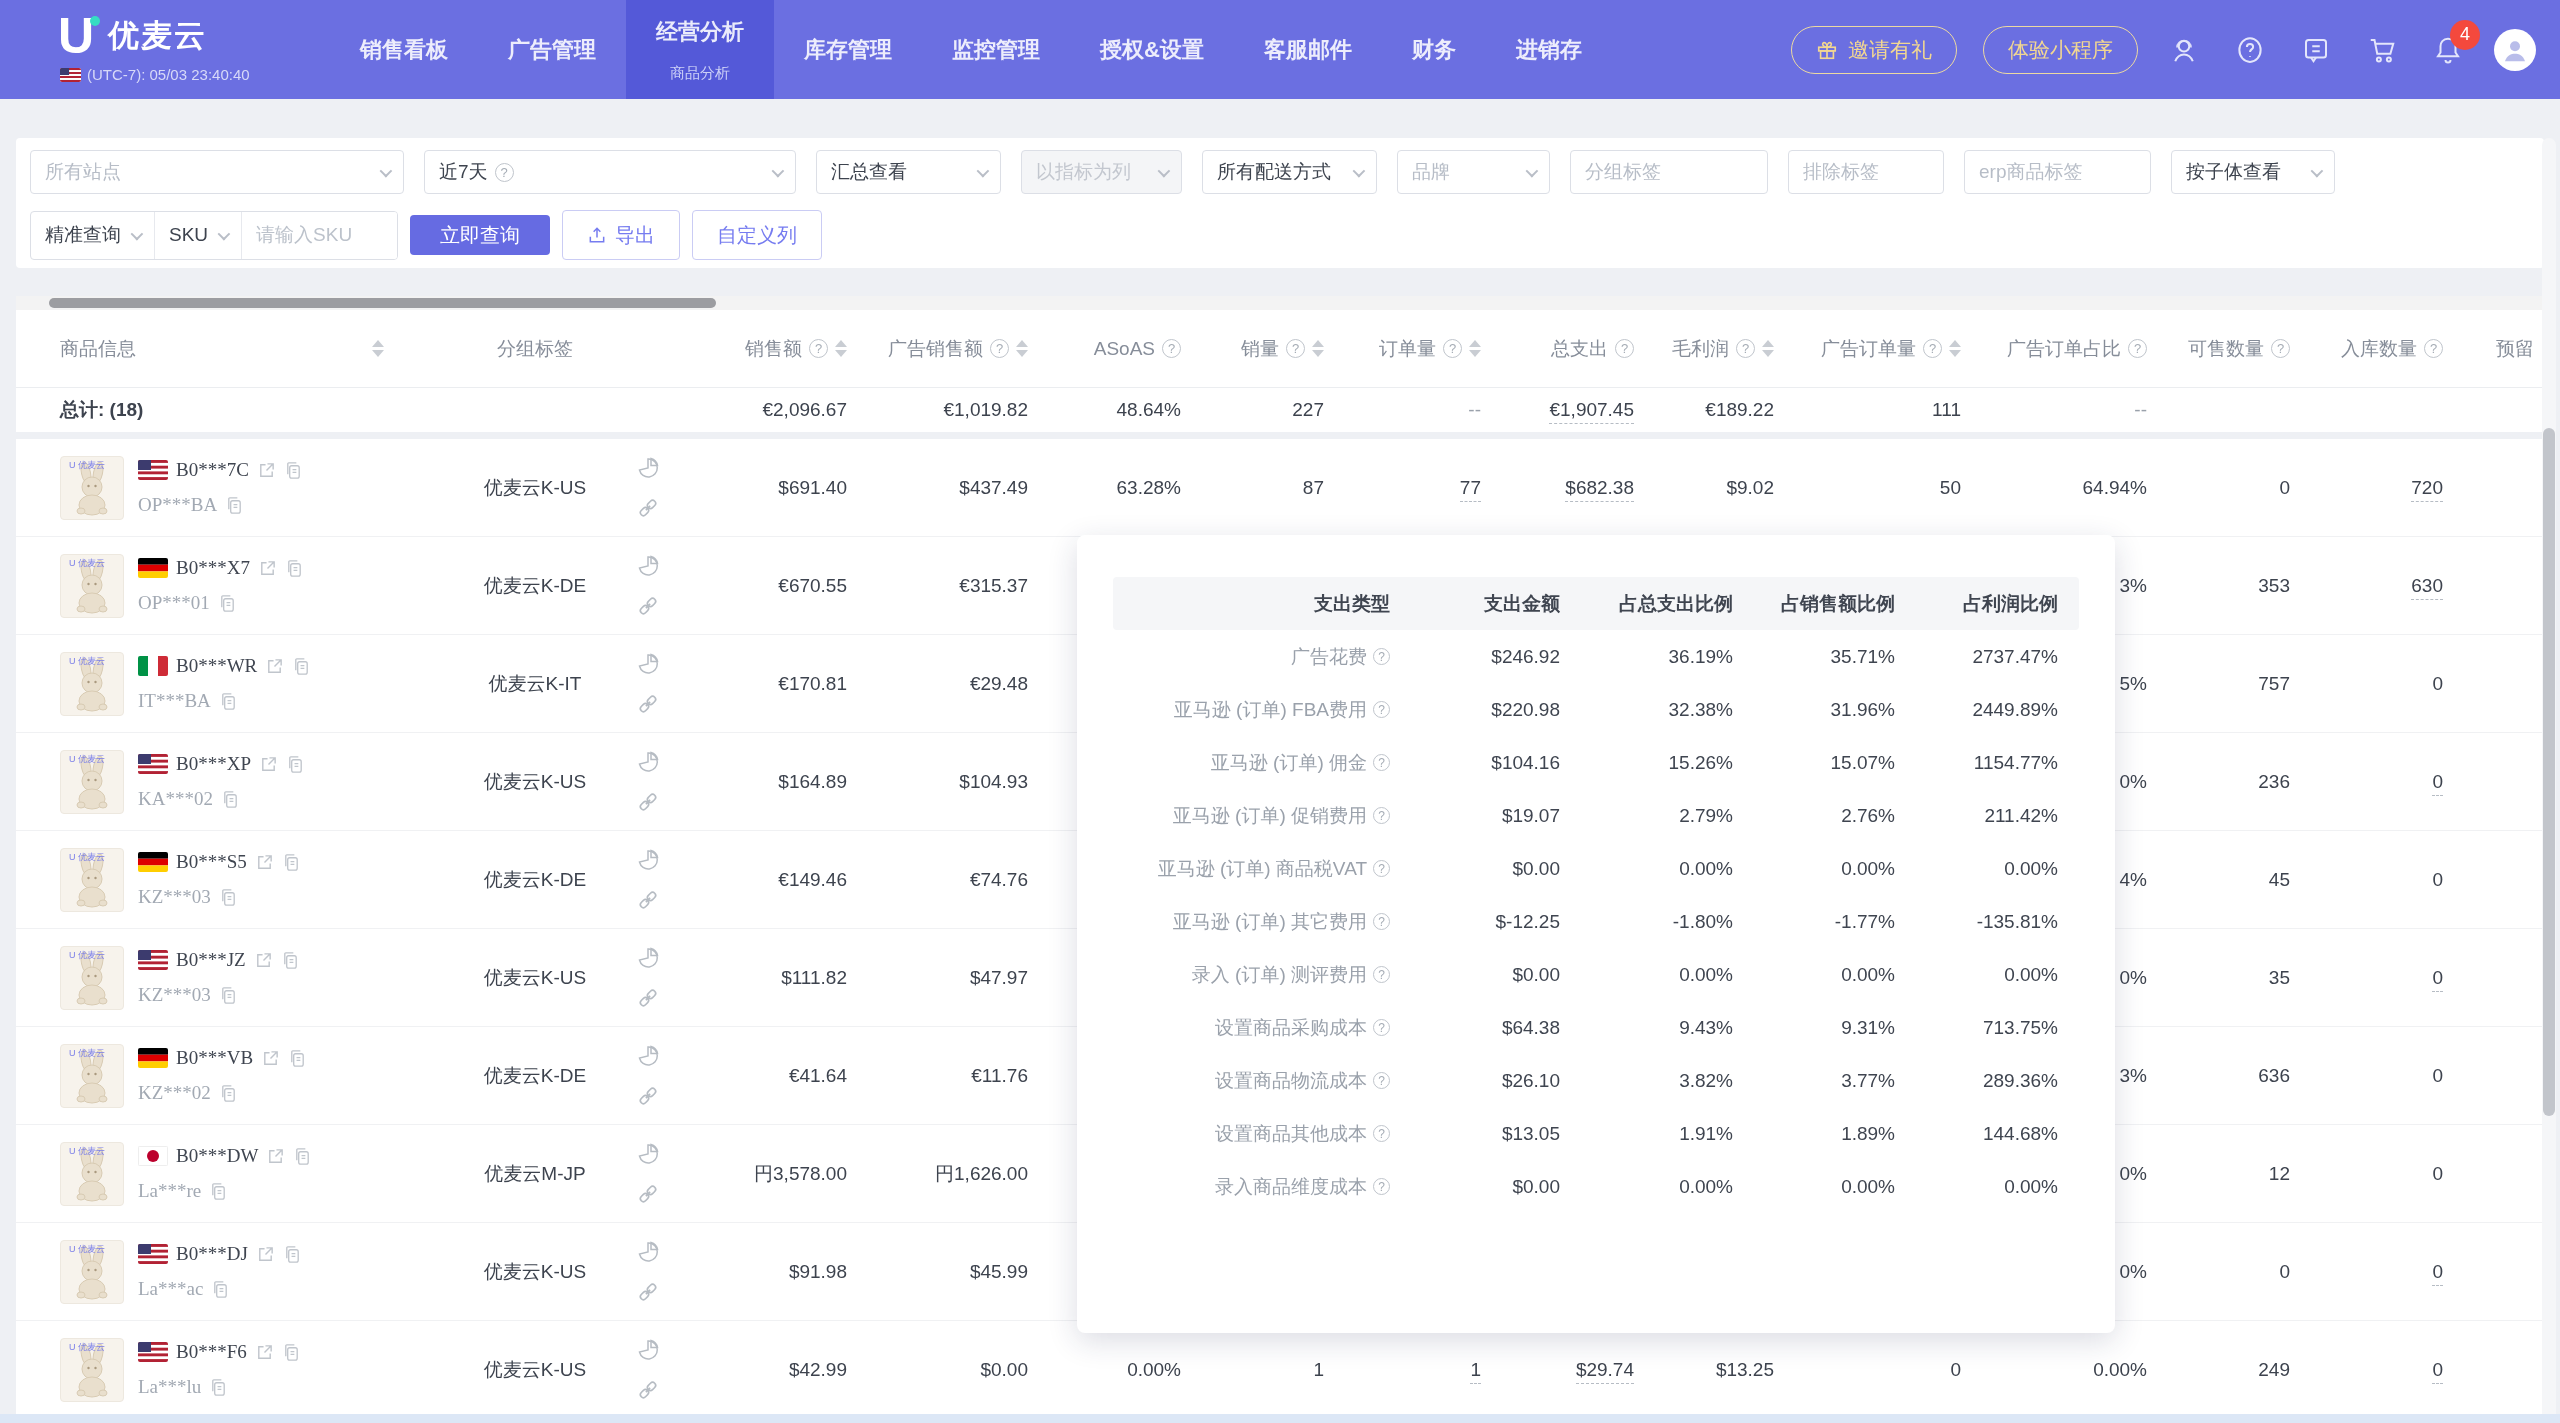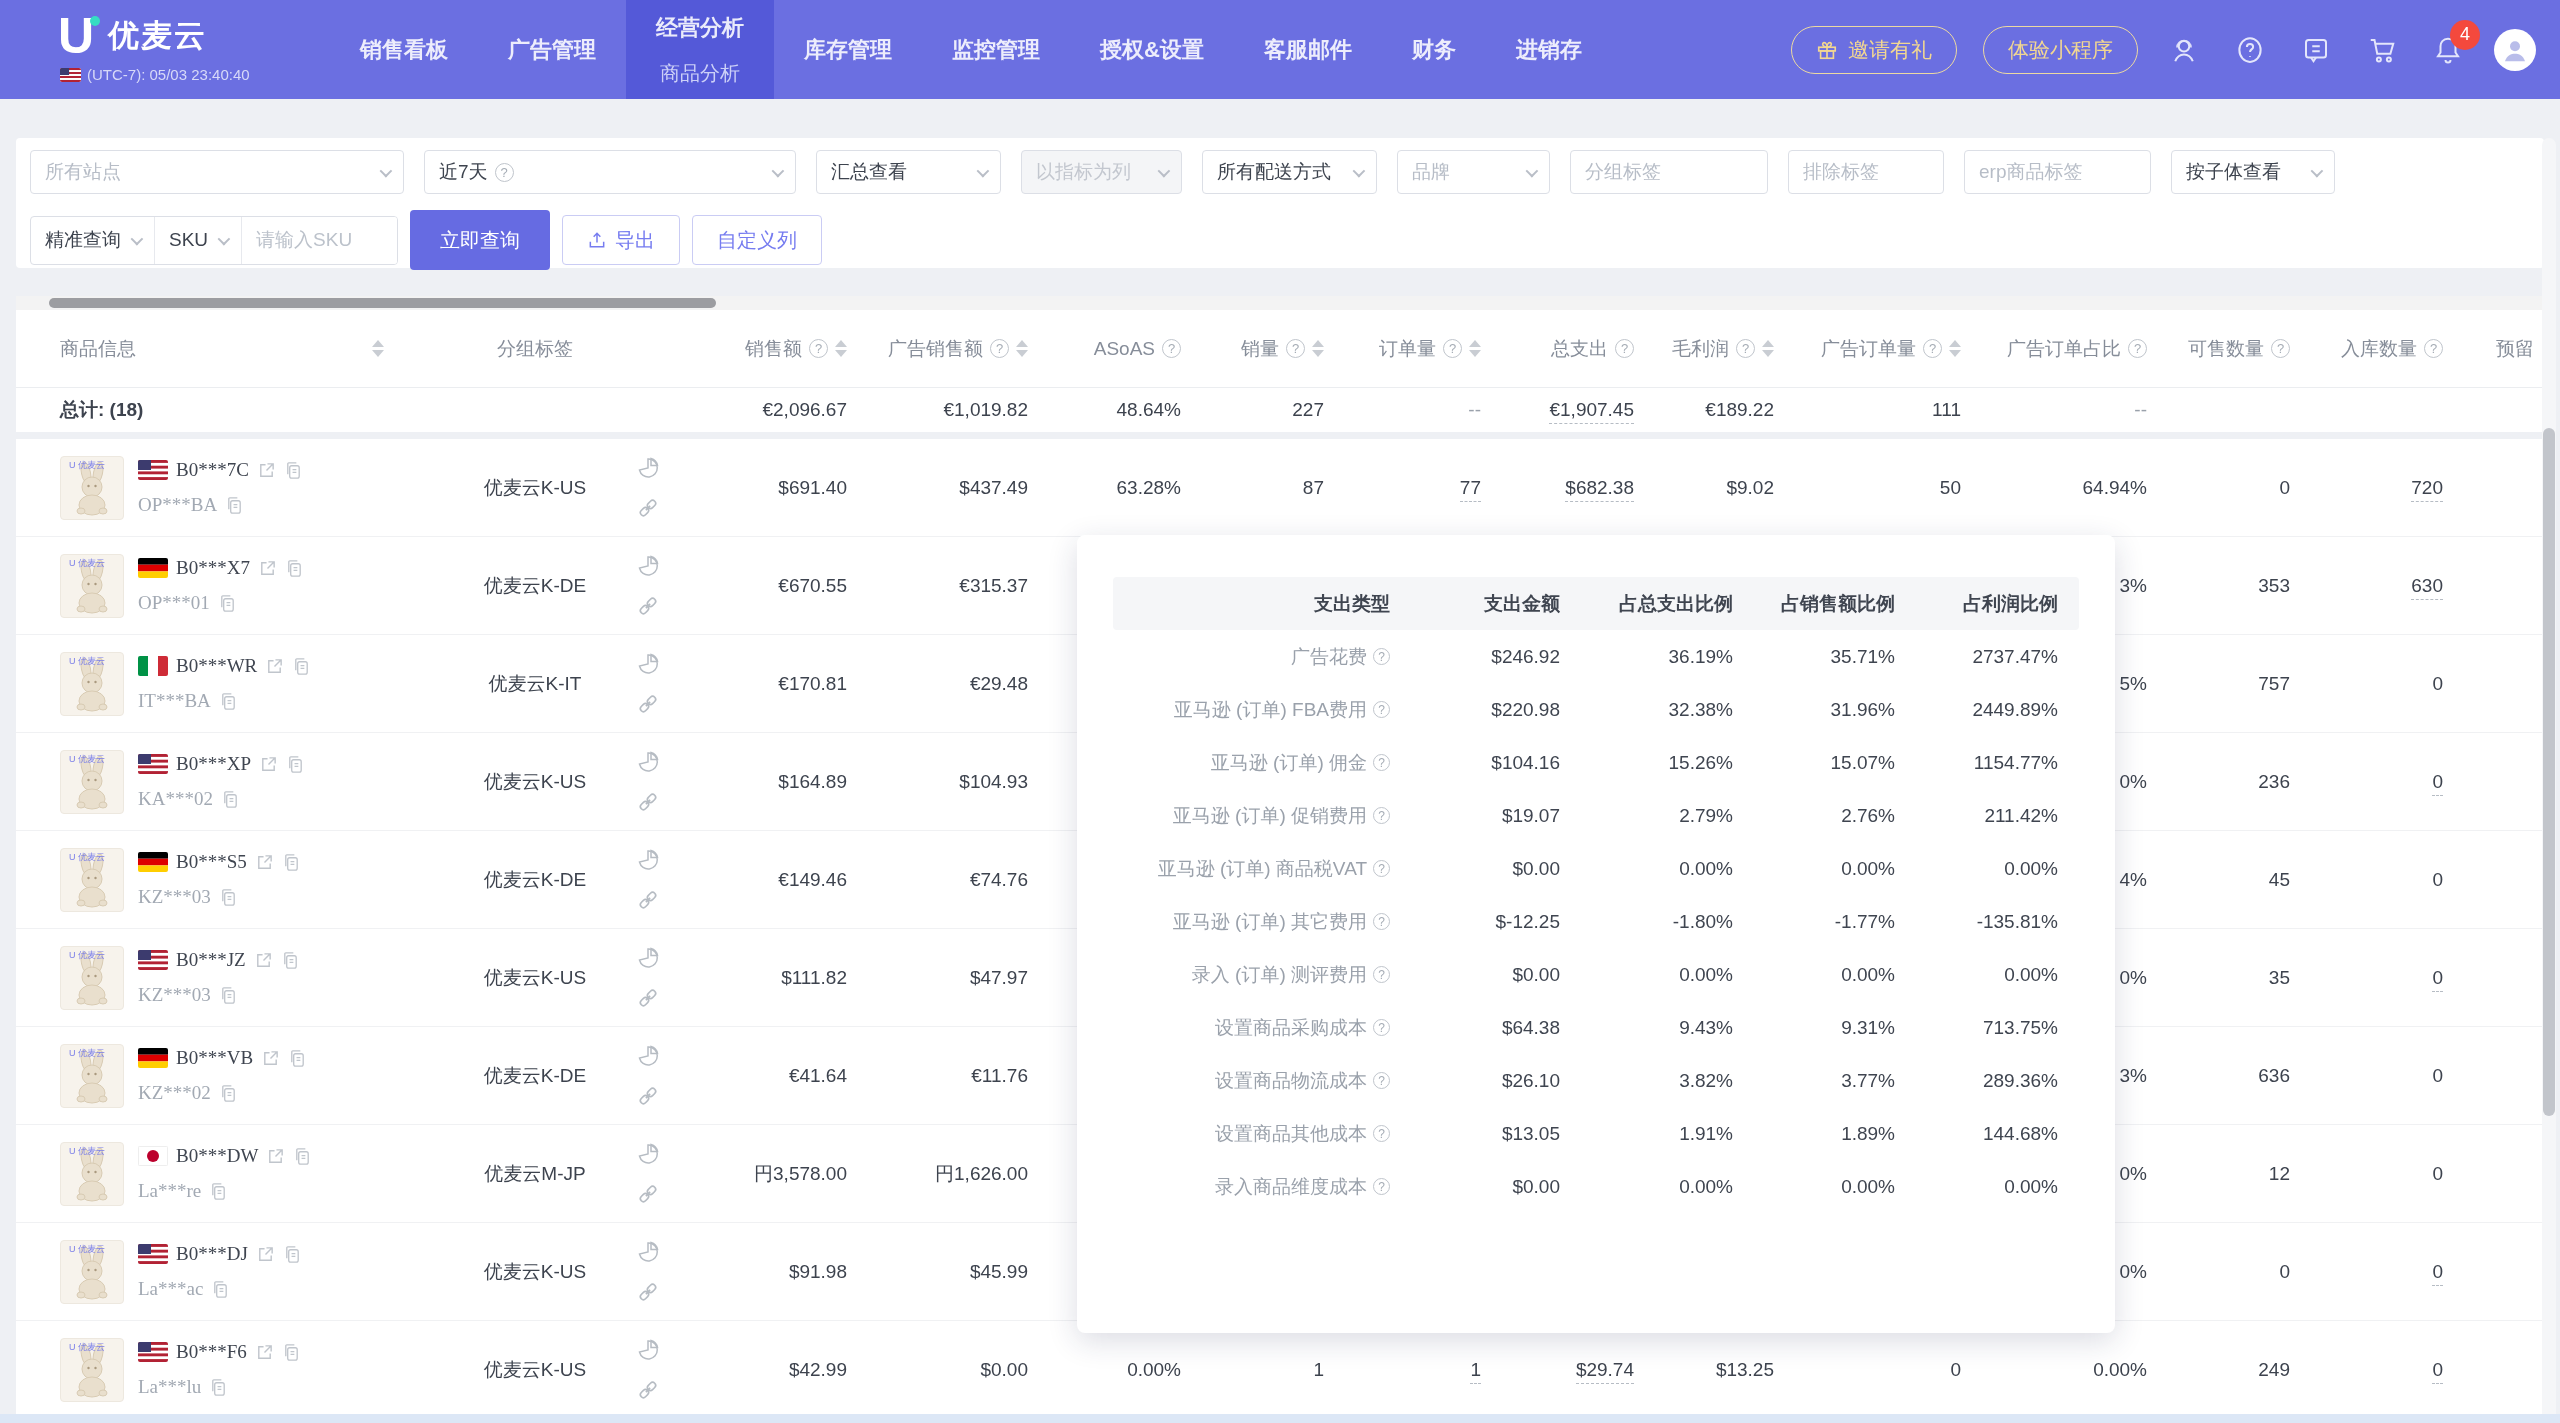--- a/index.html
+++ b/index.html
@@ -8,21 +8,21 @@
   
   #topnav { position:absolute; left:0; top:0; width:2560px; height:99px; background:#6b6fe1; display:flex; align-items:stretch; z-index:60; }
   .logo-wrap { position:absolute; left:58px; top:10px; display:flex; align-items:center; }
   .logo-u { position:relative; color:#fff; font-size:50px; font-weight:800; line-height:52px; }
   .logo-dot { position:absolute; right:-6px; top:6px; width:10px; height:10px; border-radius:50%; background:#35dcc3; }
   .logo-text { color:#fff; font-size:31px; font-weight:700; margin-left:14px; letter-spacing:2px; }
   .tz-line { position:absolute; left:60px; top:66px; display:flex; align-items:center; gap:6px; color:#d7d9f8; font-size:15px; }
   .tz-line svg { border-radius:2px; }
   #nav-menu { position:absolute; left:330px; top:0; height:99px; display:flex; align-items:stretch; }
   .nav-item { display:flex; flex-direction:column; align-items:center; justify-content:center; padding:0 30px; color:rgba(255,255,255,.88); font-size:22px; font-weight:700; cursor:pointer; white-space:nowrap; }
-  .nav-item .sub { font-size:20px; font-weight:400; color:#ccd0f7; margin-top:17px; }
+  .nav-item .sub { font-size:15px; font-weight:400; color:#ccd0f7; margin-top:17px; }
   .nav-item.active { background:#5459d8; }
   .nav-right { position:absolute; right:24px; top:0; height:99px; display:flex; align-items:center; gap:26px; }
   .pill { display:flex; align-items:center; gap:10px; border:1px solid #ecd9a2; border-radius:24px; padding:9px 24px; color:#f2d791; font-size:21px; cursor:pointer; }
   .icon-btn { width:40px; height:40px; display:flex; align-items:center; justify-content:center; cursor:pointer; position:relative; }
   .badge { position:absolute; top:-10px; right:-12px; min-width:30px; height:30px; border-radius:15px; background:#f4493d; color:#fff; font-size:18px; display:flex; align-items:center; justify-content:center; padding:0 6px; }
   .avatar { width:42px; height:42px; border-radius:50%; background:#fff; display:flex; align-items:center; justify-content:center; cursor:pointer; }
 
   
   #filter-card { position:absolute; left:16px; top:138px; width:2528px; height:130px; background:#fff; border-radius:4px; padding:10px 14px; z-index:5; }
   #filter-row1 { display:flex; gap:20px; margin-top:2px; }
@@ -32,21 +32,21 @@
   .sel.disabled { background:#f4f5f7; }
   .sel.disabled .lbl { color:#c3c7cf; }
   .chev { width:9px; height:9px; border-right:2px solid #b9bec7; border-bottom:2px solid #b9bec7; transform:rotate(45deg) translateY(-2px); margin-left:auto; flex:0 0 auto; }
   .qmark { width:19px; height:19px; border-radius:50%; border:1px solid #c0c5cc; color:#a6adb6; font-size:13px; display:inline-flex; align-items:center; justify-content:center; margin-left:7px; flex:0 0 auto; }
   #filter-row2 { display:flex; gap:12px; margin-top:16px; align-items:center; }
   .query-group { display:flex; height:49px; border:1px solid #dcdfe6; border-radius:4px; overflow:hidden; }
   .qg-part { display:flex; align-items:center; padding:0 14px; font-size:19px; color:#3d434e; border-right:1px solid #e7e9ee; cursor:pointer; }
   .qg-part .chev { margin-left:10px; }
   .qg-input { width:155px; border:none; font-size:19px; padding:0 14px; color:#3d434e; outline:none; font-family:inherit; }
   .qg-input::placeholder { color:#bcc2cb; }
-  .btn-primary { height:60px; padding:0 30px; background:#666be2; color:#fff; font-size:20px; border:none; border-radius:4px; cursor:pointer; font-family:inherit;text-align:right; }
+  .btn-primary { height:40px; padding:0 30px; background:#666be2; color:#fff; font-size:20px; border:none; border-radius:4px; cursor:pointer; font-family:inherit;text-align:right; }
   .btn-outline { height:50px; padding:12px 24px; background:#fff; color:#767cf0; font-size:20px; border:1px solid #caccf4; border-radius:4px; cursor:pointer; display:flex; align-items:center; gap:8px; font-family:inherit; }
 
   
   #table-card { position:absolute; left:16px; top:296px; width:2528px; height:1127px; background:#fff; overflow:hidden; z-index:5; }
   #hscroll { height:14px; background:#f3f3f3; position:relative; }
   #hscroll .thumb { position:absolute; left:33px; top:2px; width:667px; height:10px; background:#9c9da1; border-radius:5px; cursor:pointer; }
   .grid-row { display:grid; grid-template-columns:340px 270px 187px 181px 153px 143px 157px 153px 140px 187px 186px 143px 153px 91px; padding-left:44px; align-items:center; }
   #thead { height:78px; border-bottom:1px solid #ebedf0; color:#868d99; font-size:19px; }
   .th { display:flex; align-items:center; }
   .th.right { justify-content:flex-end; padding-right:10px; }

